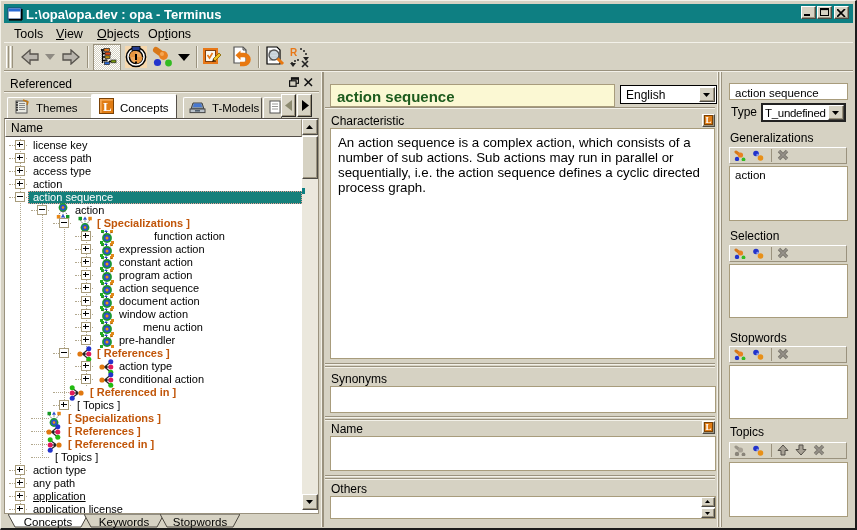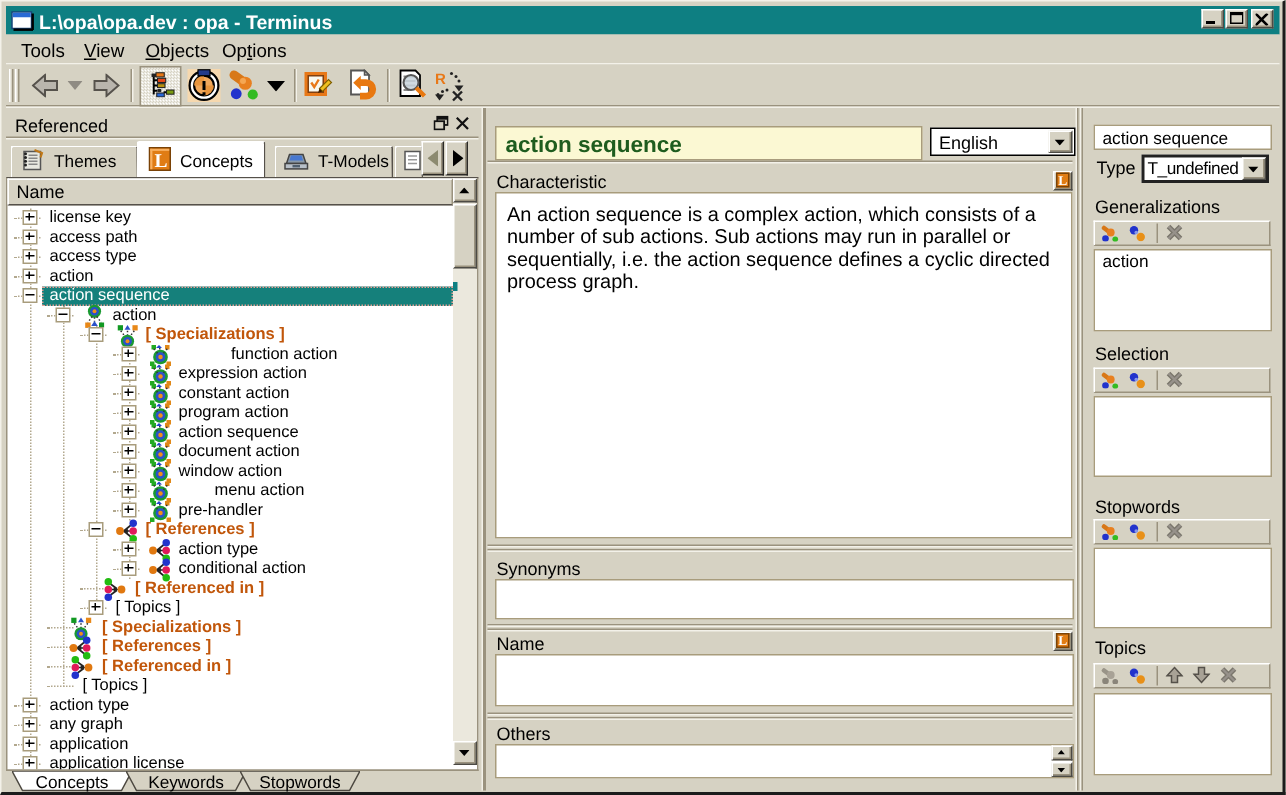--- a/index.html
+++ b/index.html
@@ -585,26 +585,26 @@
 <div style="position:absolute;left:50px;top:314px;font-size:11px;line-height:13px;color:#000;font-weight:normal;white-space:nowrap;">[ Topics ]</div>
 <div style="position:absolute;left:4px;top:333px;width:18px;height:1px;border-top:1px dotted #b2a88e;"></div>
 <div style="position:absolute;left:10px;top:328px;width:10px;height:10px;background:#fff;border:1px solid #a89c7c;"></div>
 <div style="position:absolute;left:12px;top:332px;width:6px;height:1px;background:#000;"></div>
 <div style="position:absolute;left:14px;top:330px;width:1px;height:5px;background:#000;"></div>
 <div style="position:absolute;left:28px;top:327px;font-size:11px;line-height:13px;color:#000;font-weight:normal;white-space:nowrap;">action type</div>
 <div style="position:absolute;left:4px;top:346px;width:18px;height:1px;border-top:1px dotted #b2a88e;"></div>
 <div style="position:absolute;left:10px;top:341px;width:10px;height:10px;background:#fff;border:1px solid #a89c7c;"></div>
 <div style="position:absolute;left:12px;top:345px;width:6px;height:1px;background:#000;"></div>
 <div style="position:absolute;left:14px;top:343px;width:1px;height:5px;background:#000;"></div>
-<div style="position:absolute;left:28px;top:340px;font-size:11px;line-height:13px;color:#000;font-weight:normal;white-space:nowrap;">any graph</div>
+<div style="position:absolute;left:28px;top:340px;font-size:11px;line-height:13px;color:#000;font-weight:normal;white-space:nowrap;">any path</div>
 <div style="position:absolute;left:4px;top:359px;width:18px;height:1px;border-top:1px dotted #b2a88e;"></div>
 <div style="position:absolute;left:10px;top:354px;width:10px;height:10px;background:#fff;border:1px solid #a89c7c;"></div>
 <div style="position:absolute;left:12px;top:358px;width:6px;height:1px;background:#000;"></div>
 <div style="position:absolute;left:14px;top:356px;width:1px;height:5px;background:#000;"></div>
-<div style="position:absolute;left:28px;top:353px;font-size:11px;line-height:13px;color:#000;font-weight:normal;white-space:nowrap;">application</div>
+<div style="position:absolute;left:28px;top:353px;font-size:11px;line-height:13px;color:#000;font-weight:normal;white-space:nowrap;text-decoration:underline;">application</div>
 <div style="position:absolute;left:4px;top:372px;width:18px;height:1px;border-top:1px dotted #b2a88e;"></div>
 <div style="position:absolute;left:10px;top:367px;width:10px;height:10px;background:#fff;border:1px solid #a89c7c;"></div>
 <div style="position:absolute;left:12px;top:371px;width:6px;height:1px;background:#000;"></div>
 <div style="position:absolute;left:14px;top:369px;width:1px;height:5px;background:#000;"></div>
 <div style="position:absolute;left:28px;top:366px;font-size:11px;line-height:13px;color:#000;font-weight:normal;white-space:nowrap;">application license</div>
 </div>
 <div class="ab" style="left:4px;top:513px;width:315px;height:1px;background:#9a927e;"></div>
 <svg width="80" height="14" viewBox="0 0 80 14" style="position:absolute;left:8px;top:514px;">
       <path d="M0 0 H80 L73 13 H7 Z" fill="#fff" stroke="#4c4840" stroke-width="1"></path>
     </svg>

